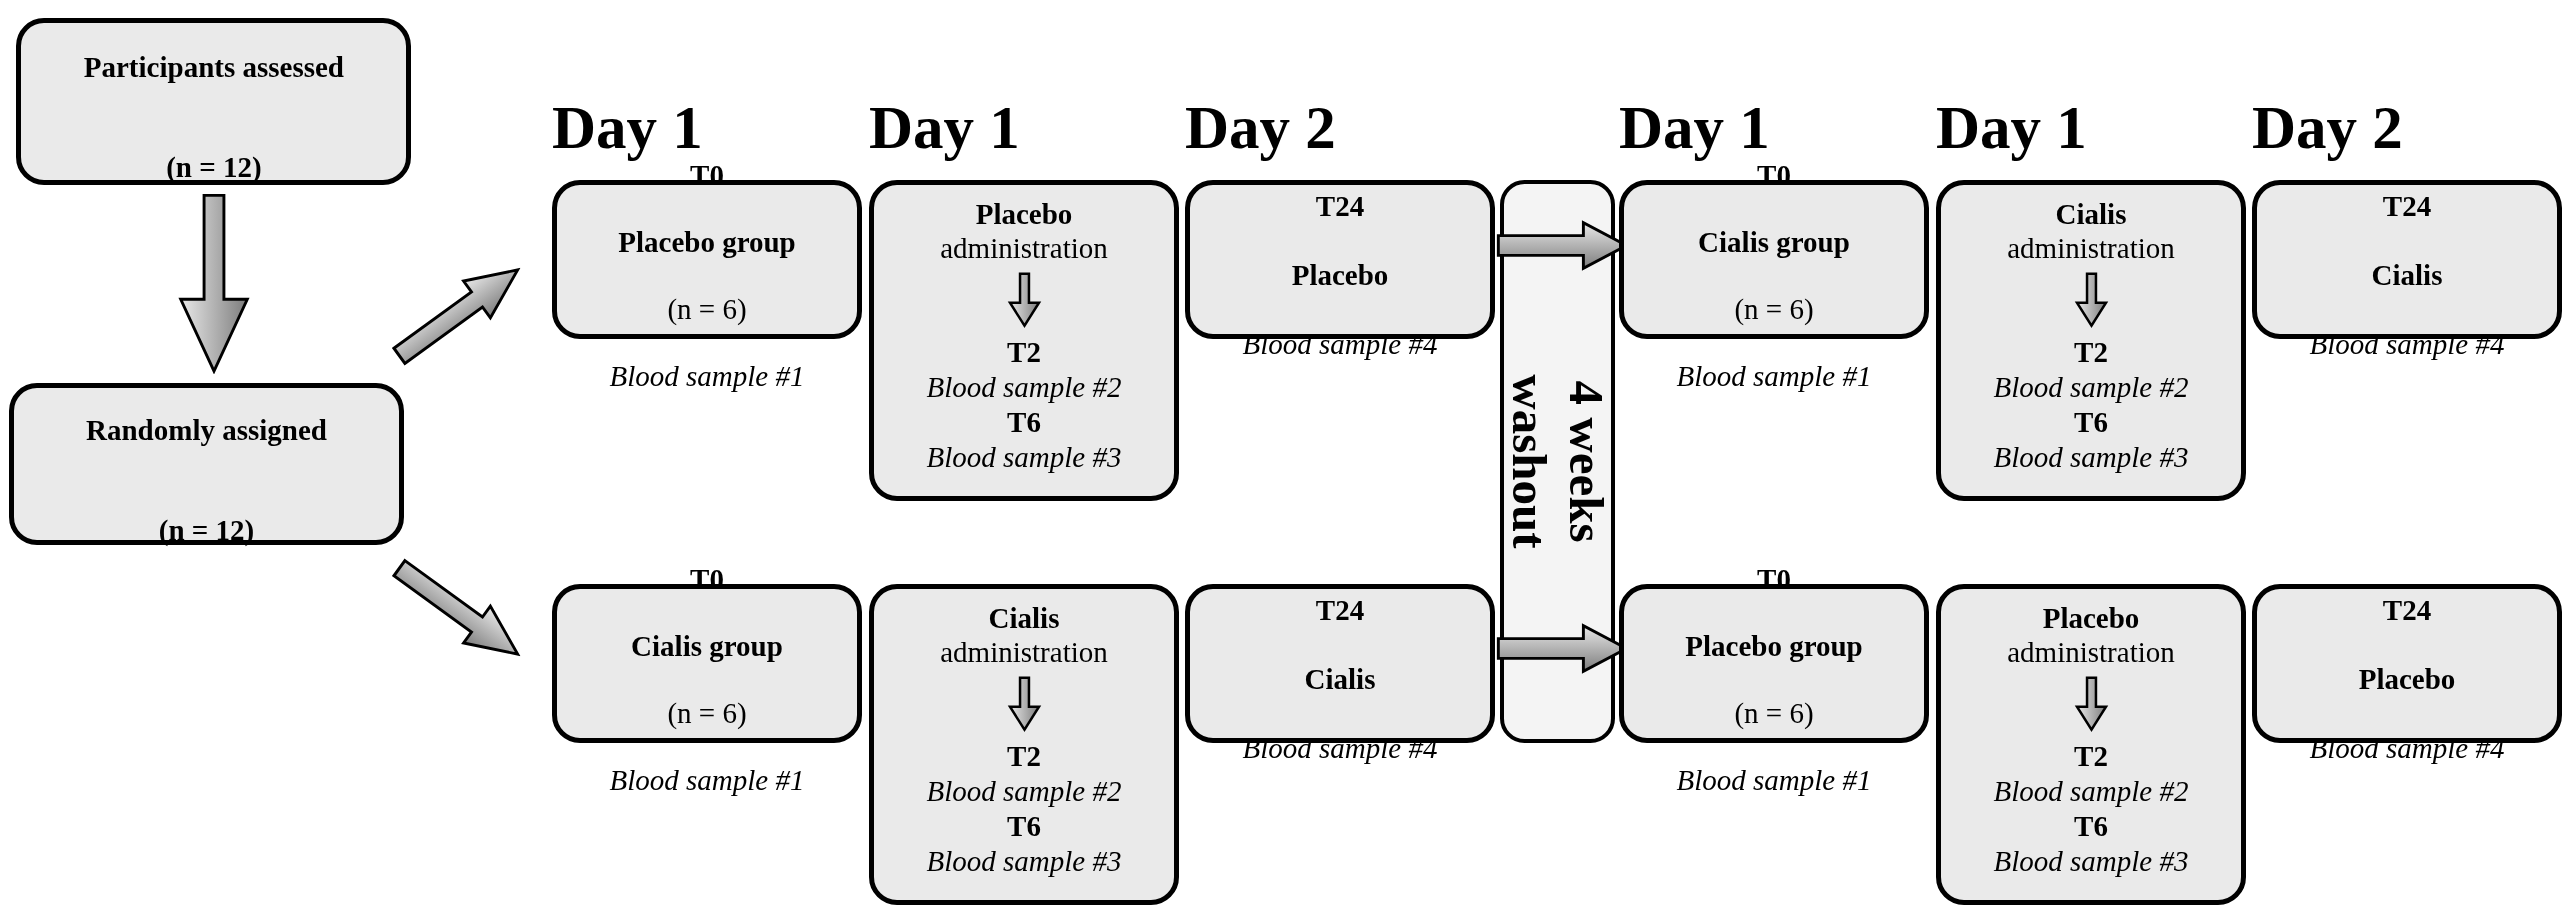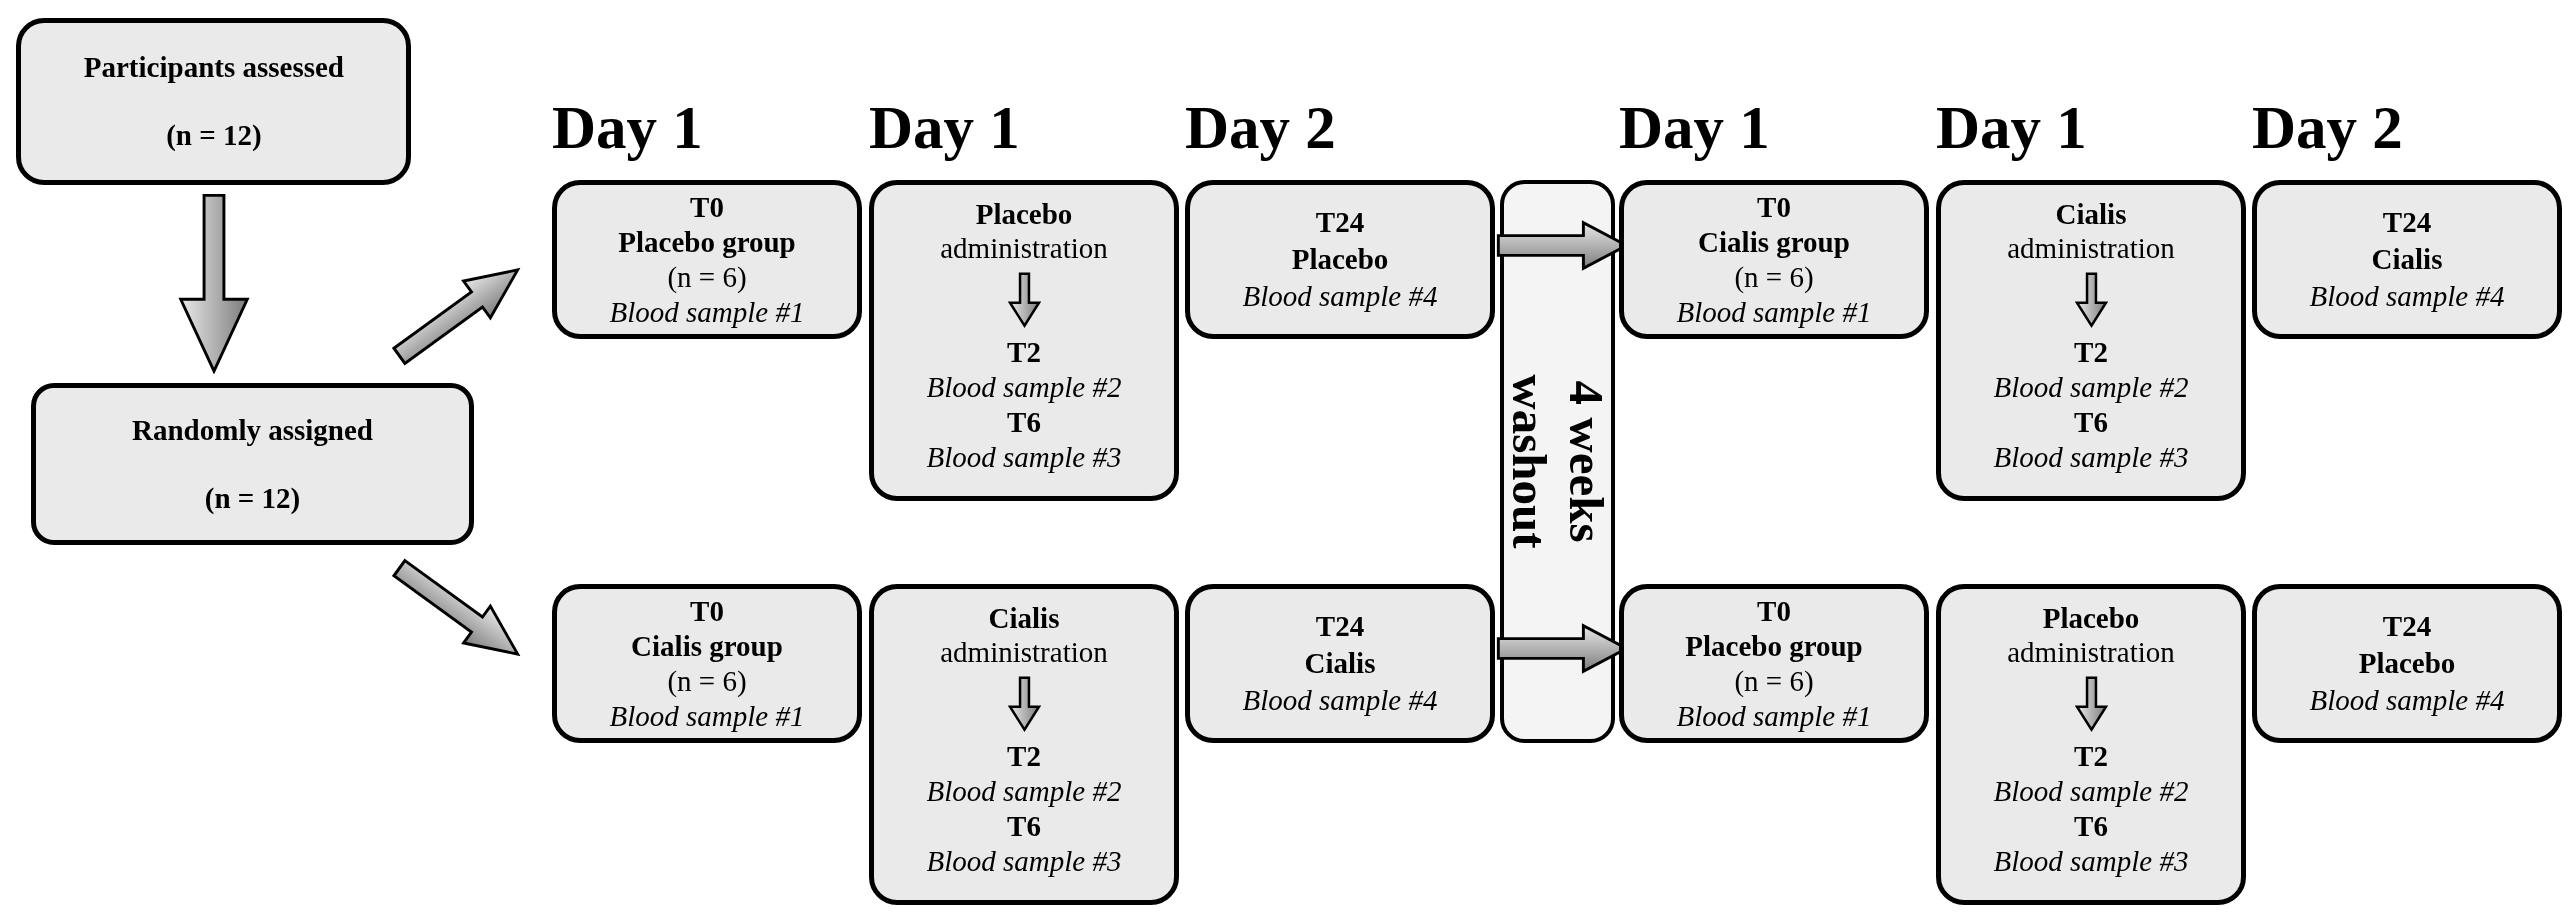--- a/index.html
+++ b/index.html
@@ -18,21 +18,21 @@
     border-radius:28px;
     box-sizing:border-box;
     display:flex;
     flex-direction:column;
     align-items:center;
     text-align:center;
   }
   .vcenter{justify-content:center;}
   .leftbox{font-size:33px;font-weight:bold;row-gap:32px;}
   .leftbox .ln{line-height:36px;}
-  .ln{font-size:29px;line-height:35px;white-space:nowrap;}
+  .ln{font-size:29px;line-height:35px;white-space:nowrap;margin-top:32px;}
   .b{font-weight:bold;}
   .r{font-weight:normal;}
   .bi{font-weight:normal;font-style:italic;}
   .baseline .ln{line-height:35px;}
   .final .ln{line-height:37px;}
   .admin{padding-top:11.7px;}
   .admin .top-ln{font-size:29px;line-height:34px;white-space:nowrap;}
   .admin .bot-ln{font-size:29px;line-height:35px;white-space:nowrap;}
   .mini-arrow{display:block;margin:7px auto;width:39px;height:56px;}
   .day{
@@ -83,21 +83,21 @@
 
   <div class="box vcenter leftbox" style="left:16.4px;top:17.5px;width:395px;height:167px;">
     <div class="ln">Participants assessed</div>
     <div class="ln">(n = 12)</div>
   </div>
 
   <svg class="abs" style="left:176px;top:193px;" width="76" height="181" viewBox="0 0 130 310">
     <polygon points="48,4 82,4 82,182 122,182 65,305 8,182 48,182" fill="url(#gradAxisV)" stroke="#000" stroke-width="5"></polygon>
   </svg>
 
-  <div class="box vcenter leftbox" style="left:31px;top:383px;width:443px;height:162px;border-radius:23px;">
+  <div class="box vcenter leftbox" style="left:9px;top:383px;width:395px;height:162px;">
     <div class="ln">Randomly assigned</div>
     <div class="ln">(n = 12)</div>
   </div>
 
   <svg class="abs" style="left:383px;top:286px;transform:rotate(-36deg);" width="152" height="53" viewBox="0 0 260 90">
     <polygon points="4,29 168,29 168,6 254,45 168,84 168,61 4,61" fill="url(#gradAxisH)" stroke="#000" stroke-width="5"></polygon>
   </svg>
 
   <svg class="abs" style="left:383px;top:585px;transform:rotate(36deg);" width="152" height="53" viewBox="0 0 260 90">
     <polygon points="4,29 168,29 168,6 254,45 168,84 168,61 4,61" fill="url(#gradAxisH)" stroke="#000" stroke-width="5"></polygon>

